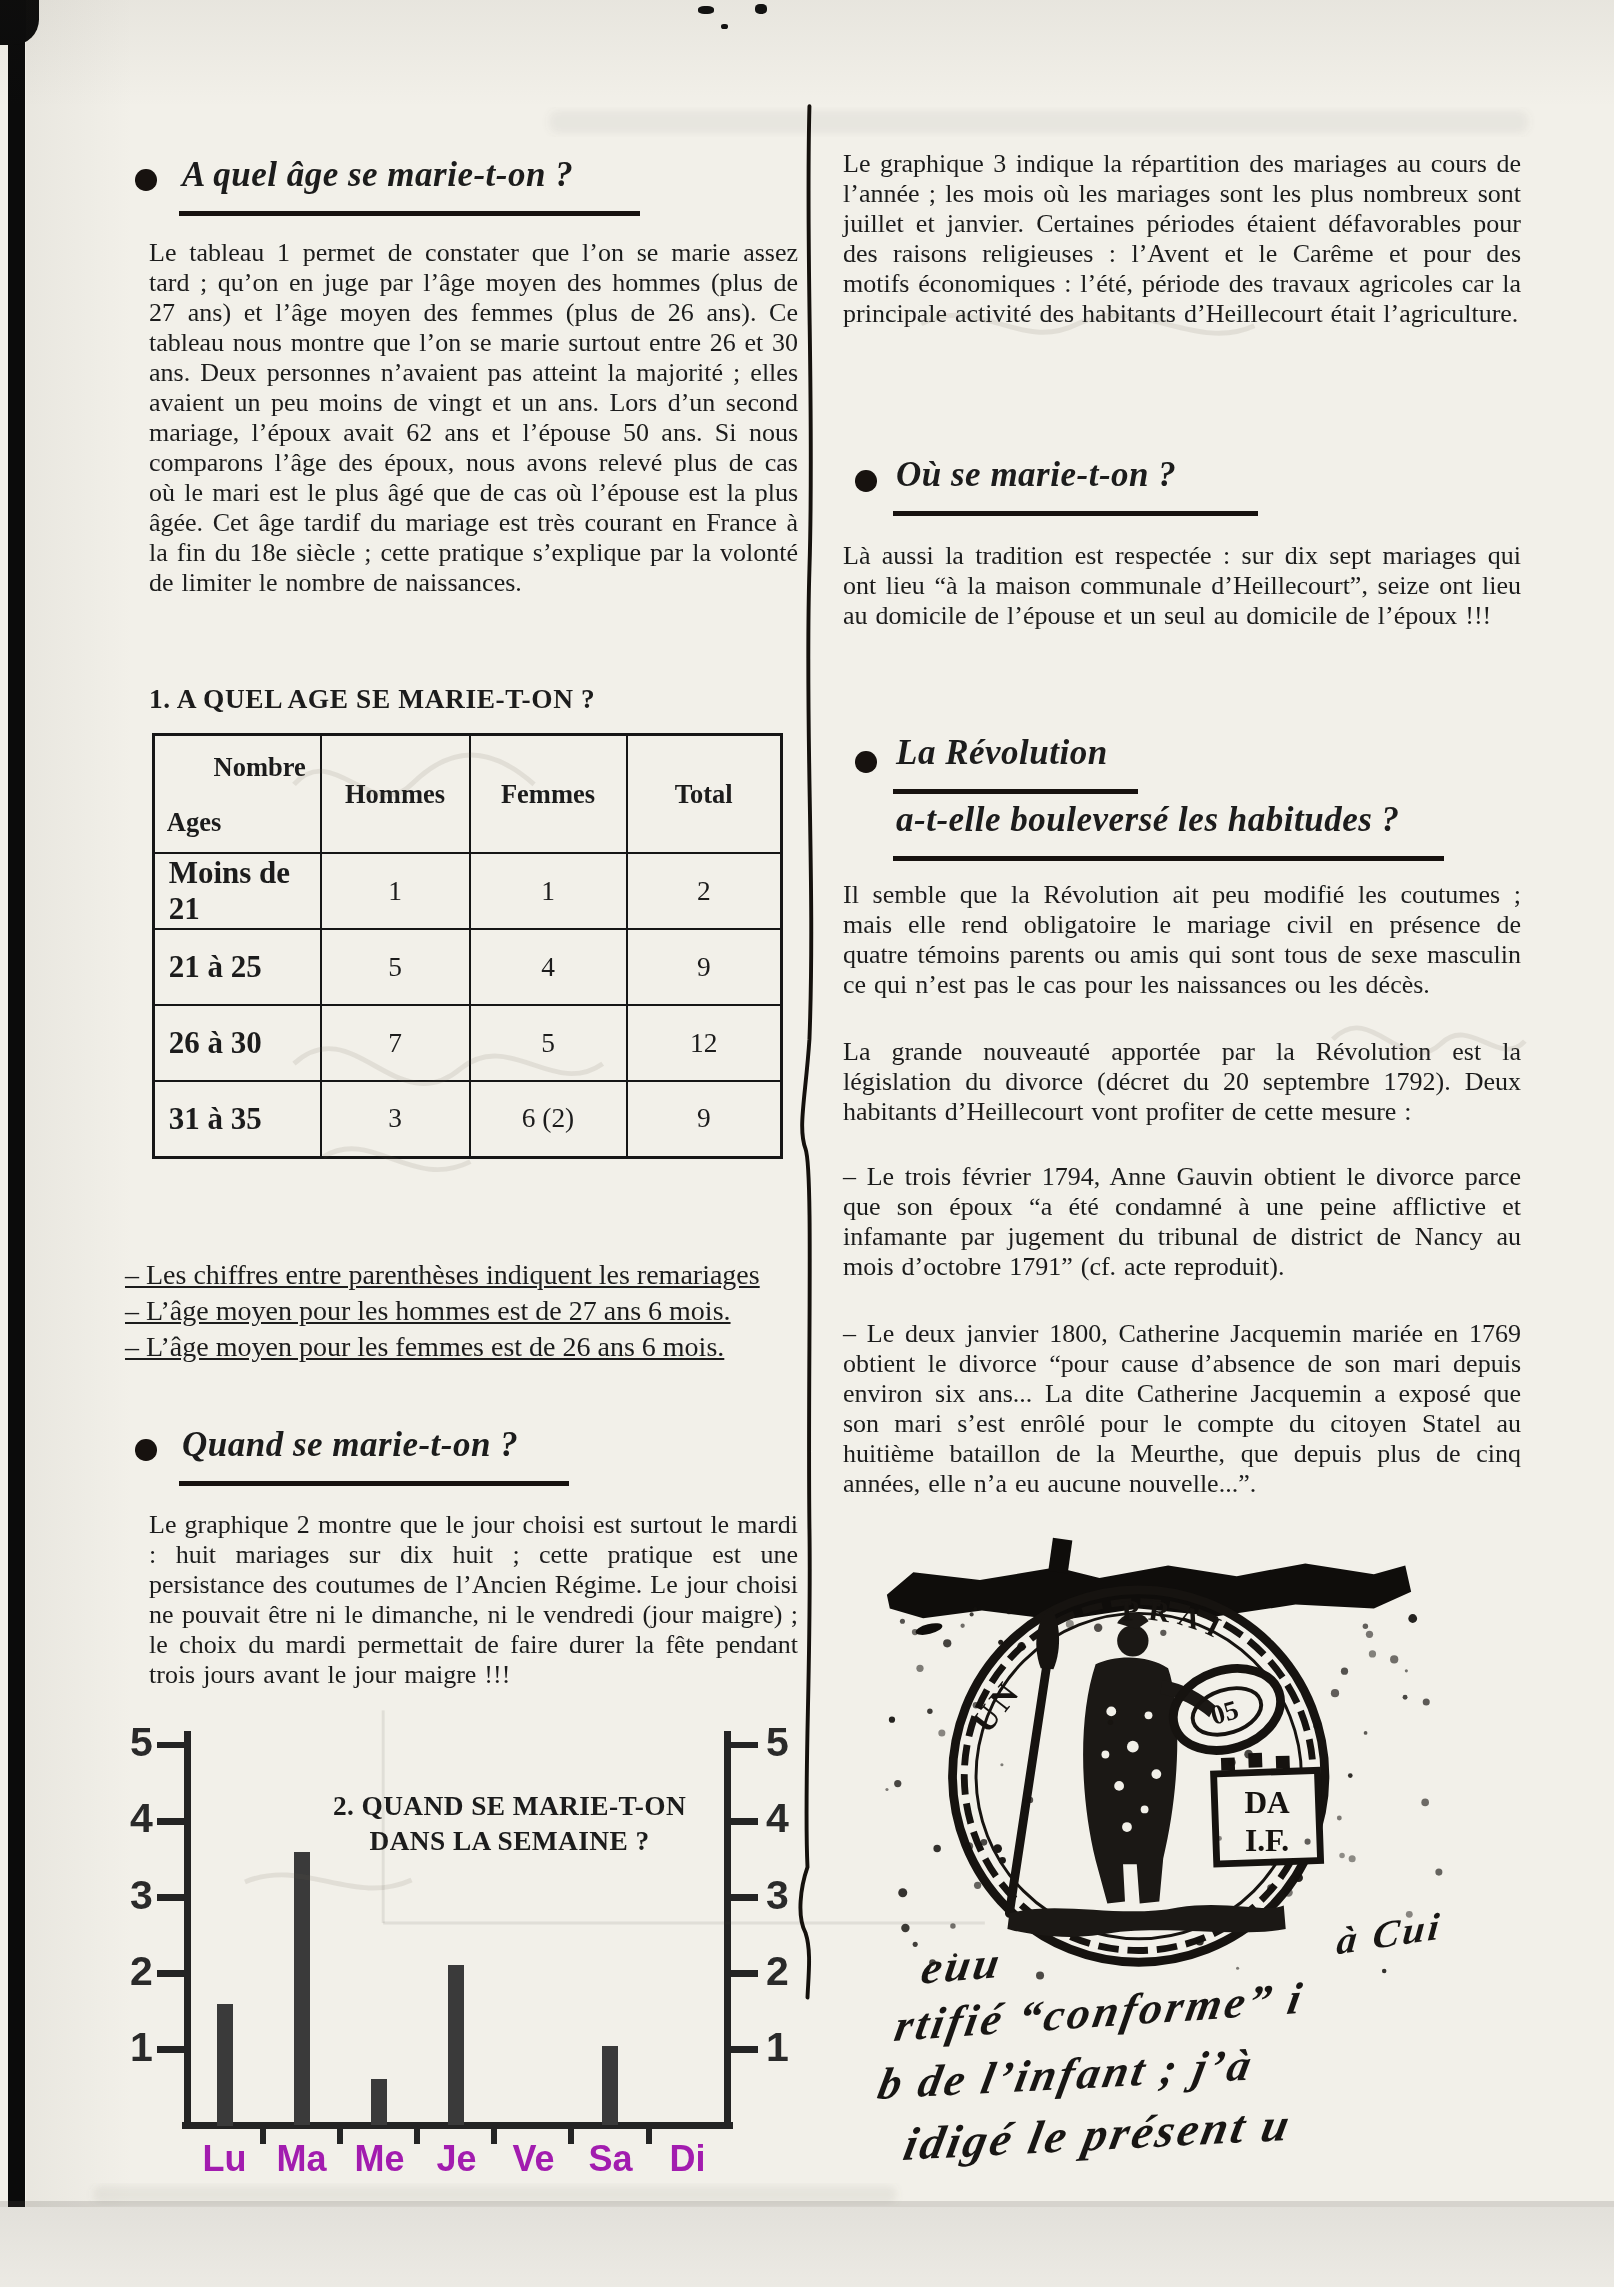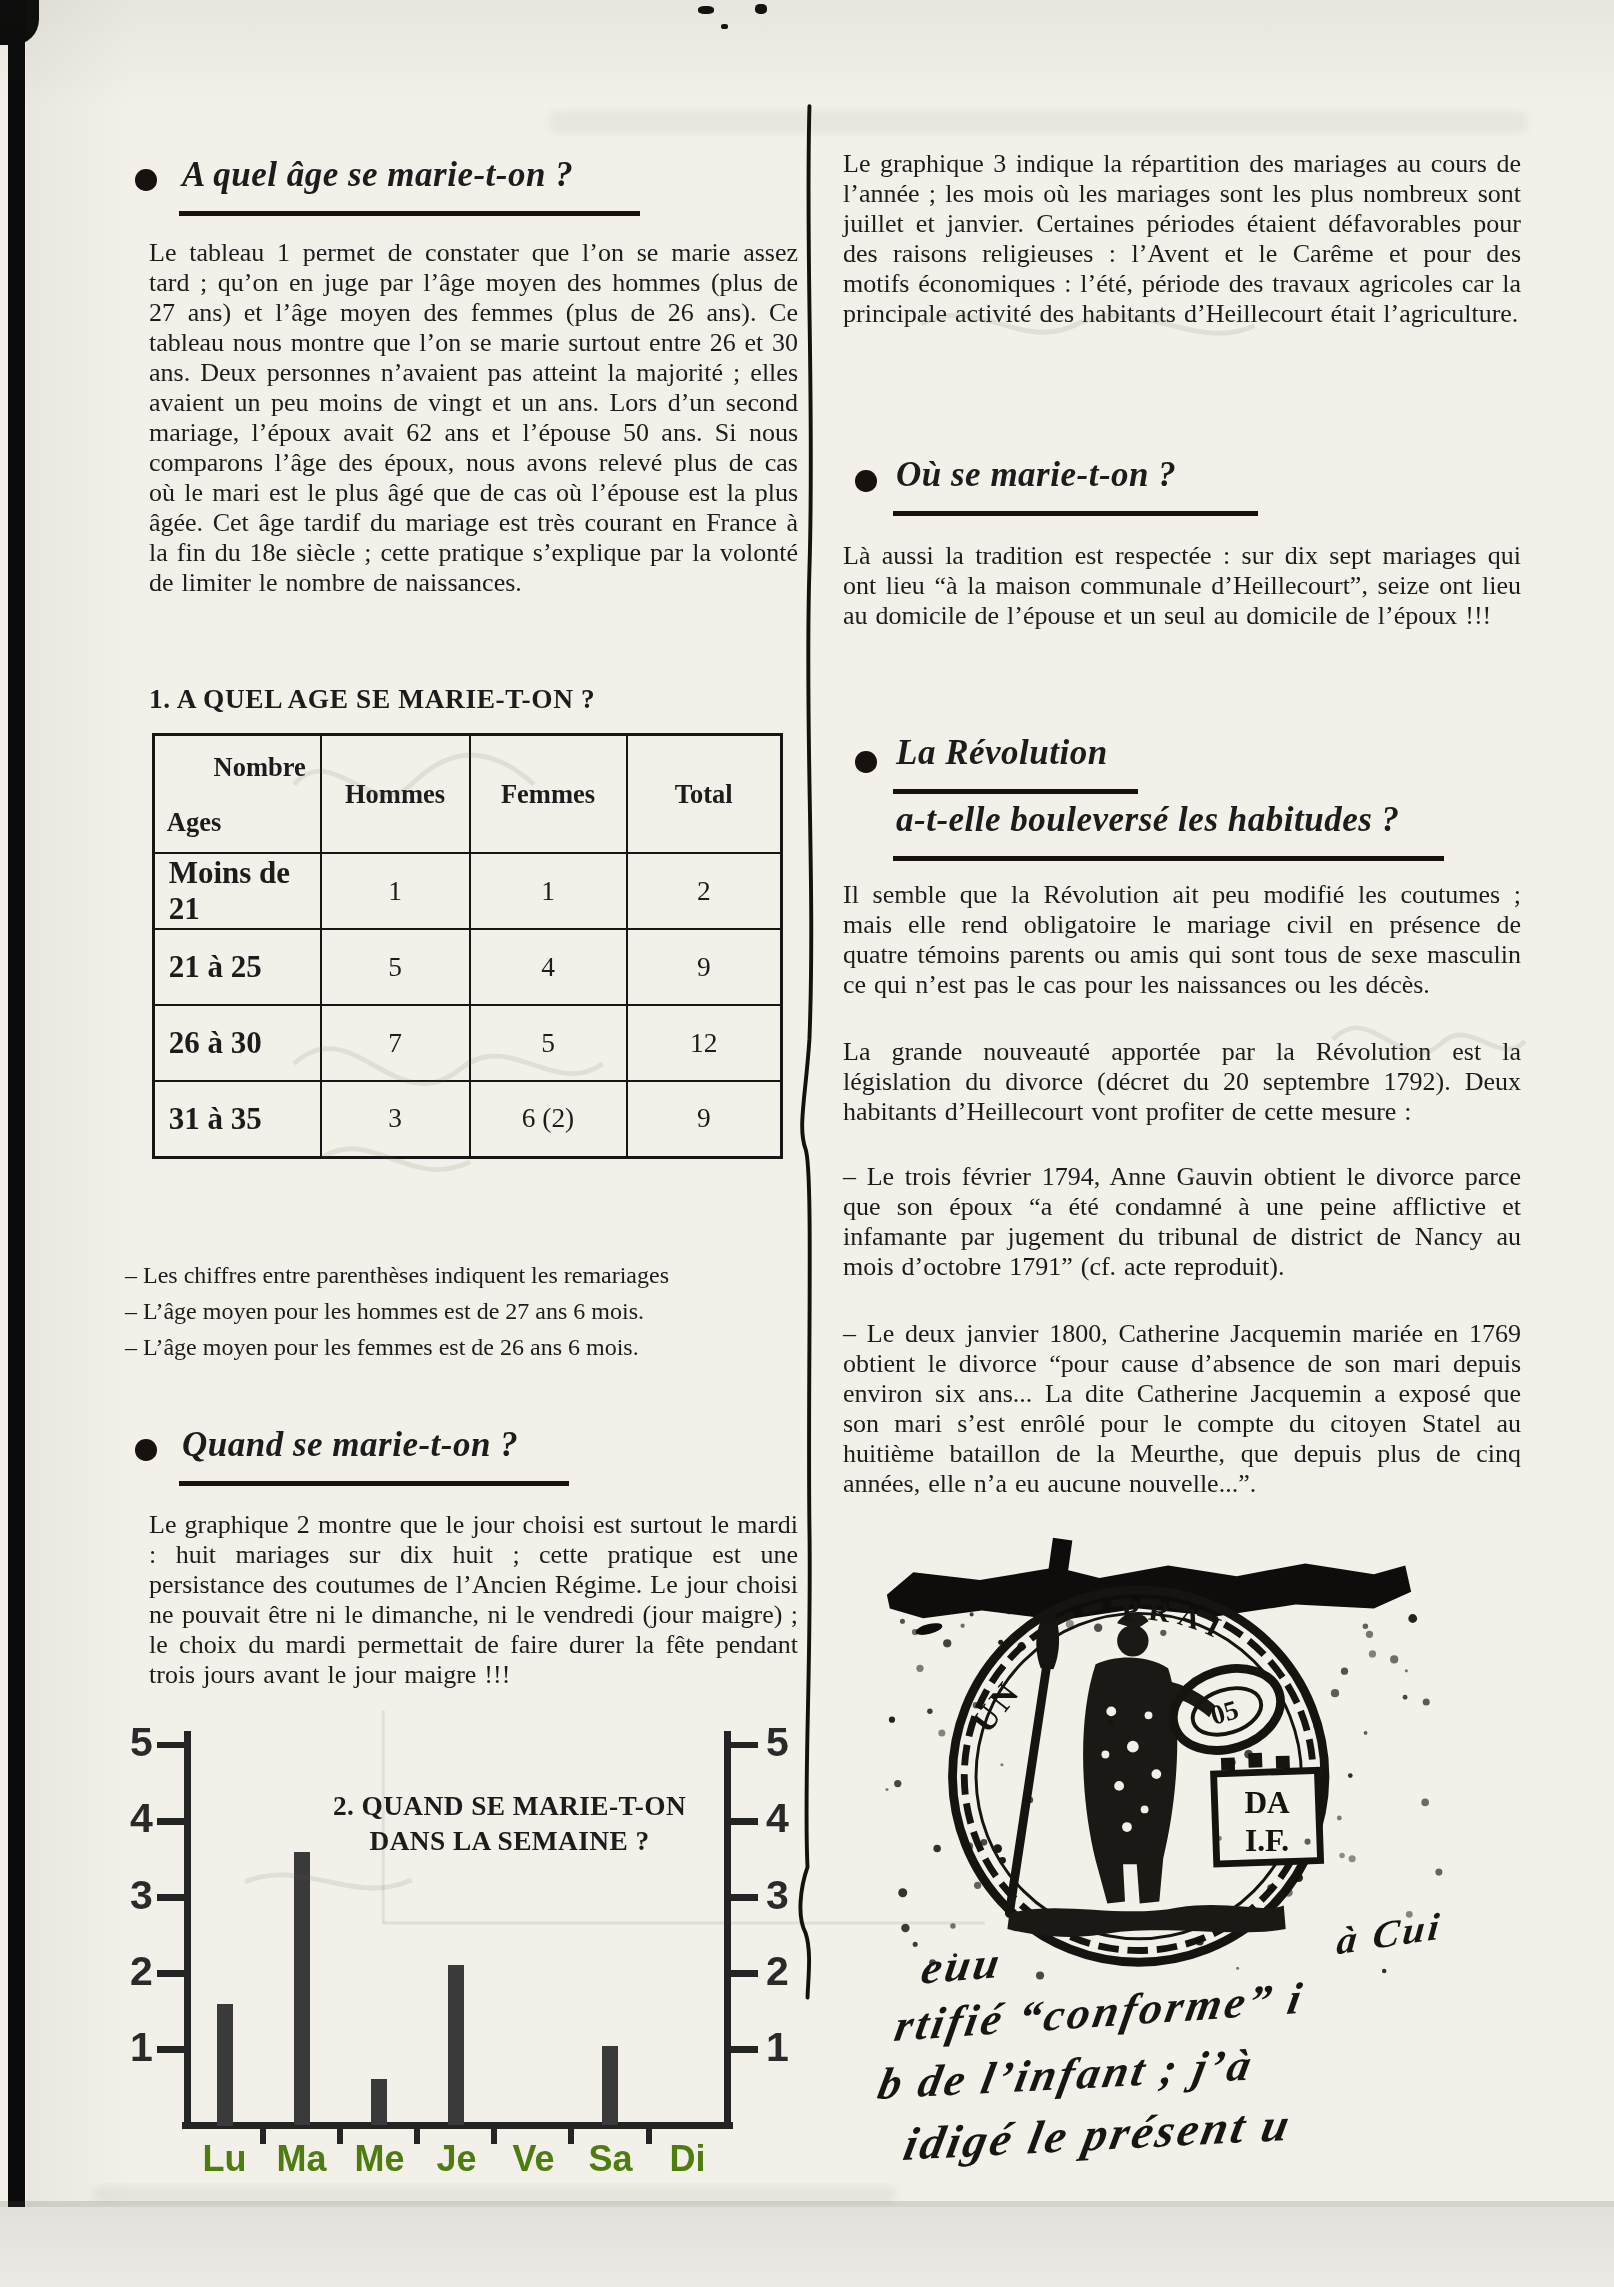--- a/index.html
+++ b/index.html
@@ -24,27 +24,27 @@
   table.age{border-collapse:collapse;table-layout:fixed;border:3.9px solid #161616;background:transparent;}
   table.age td,table.age th{border:2.9px solid #161616;font-family:"Liberation Serif",serif;}
   table.age thead th{height:114px;font-size:26.5px;font-weight:bold;vertical-align:middle;text-align:center;}
   table.age tbody tr{height:76px;}
   table.age tbody th{text-align:left;padding-left:13.7px;font-size:31px;font-weight:bold;}
   table.age tbody td{text-align:center;font-size:27.4px;font-weight:normal;}
   .cornercell{position:relative;}
   .corner-top{position:absolute;top:15.7px;right:13.7px;font-weight:bold;font-size:26.5px;}
   .corner-bottom{position:absolute;bottom:13.7px;left:11.8px;font-weight:bold;font-size:26.5px;}
 
-  .note{font-size:24px;line-height:36px;white-space:nowrap;}
+  .note{font-size:28px;line-height:36px;white-space:nowrap;text-decoration:underline;}
 
   .chart{left:98px;top:1715px;width:710px;height:529px;}
   .axis{background:#242424;position:absolute;}
   .ytick-label{position:absolute;font-family:"Liberation Sans","DejaVu Sans",sans-serif;font-weight:bold;font-size:41px;color:#2a2a2a;}
   .bar{position:absolute;background:#3a3a3a;}
-  .xlabel{position:absolute;font-family:"Liberation Sans","DejaVu Sans",sans-serif;font-weight:bold;font-size:36px;color:#4d7c0f;text-align:center;}
+  .xlabel{position:absolute;font-family:"Liberation Sans","DejaVu Sans",sans-serif;font-weight:bold;font-size:36px;color:#a21caf;text-align:center;}
   .chart-title{position:absolute;left:201px;top:74px;width:421px;text-align:center;font-weight:bold;font-size:27.4px;line-height:35px;letter-spacing:0.4px;}
 
   .hw{position:absolute;font-style:italic;font-weight:bold;color:#181614;letter-spacing:2.9px;transform-origin:left top;white-space:nowrap;}
   .pagenum{left:672px;top:2217px;font-size:29px;color:#3a352e;}
   svg.overlay{position:absolute;left:0;top:0;pointer-events:none;}
 </style>
 </head>
 <body>
 
 <div class="abs edgebar"></div>

